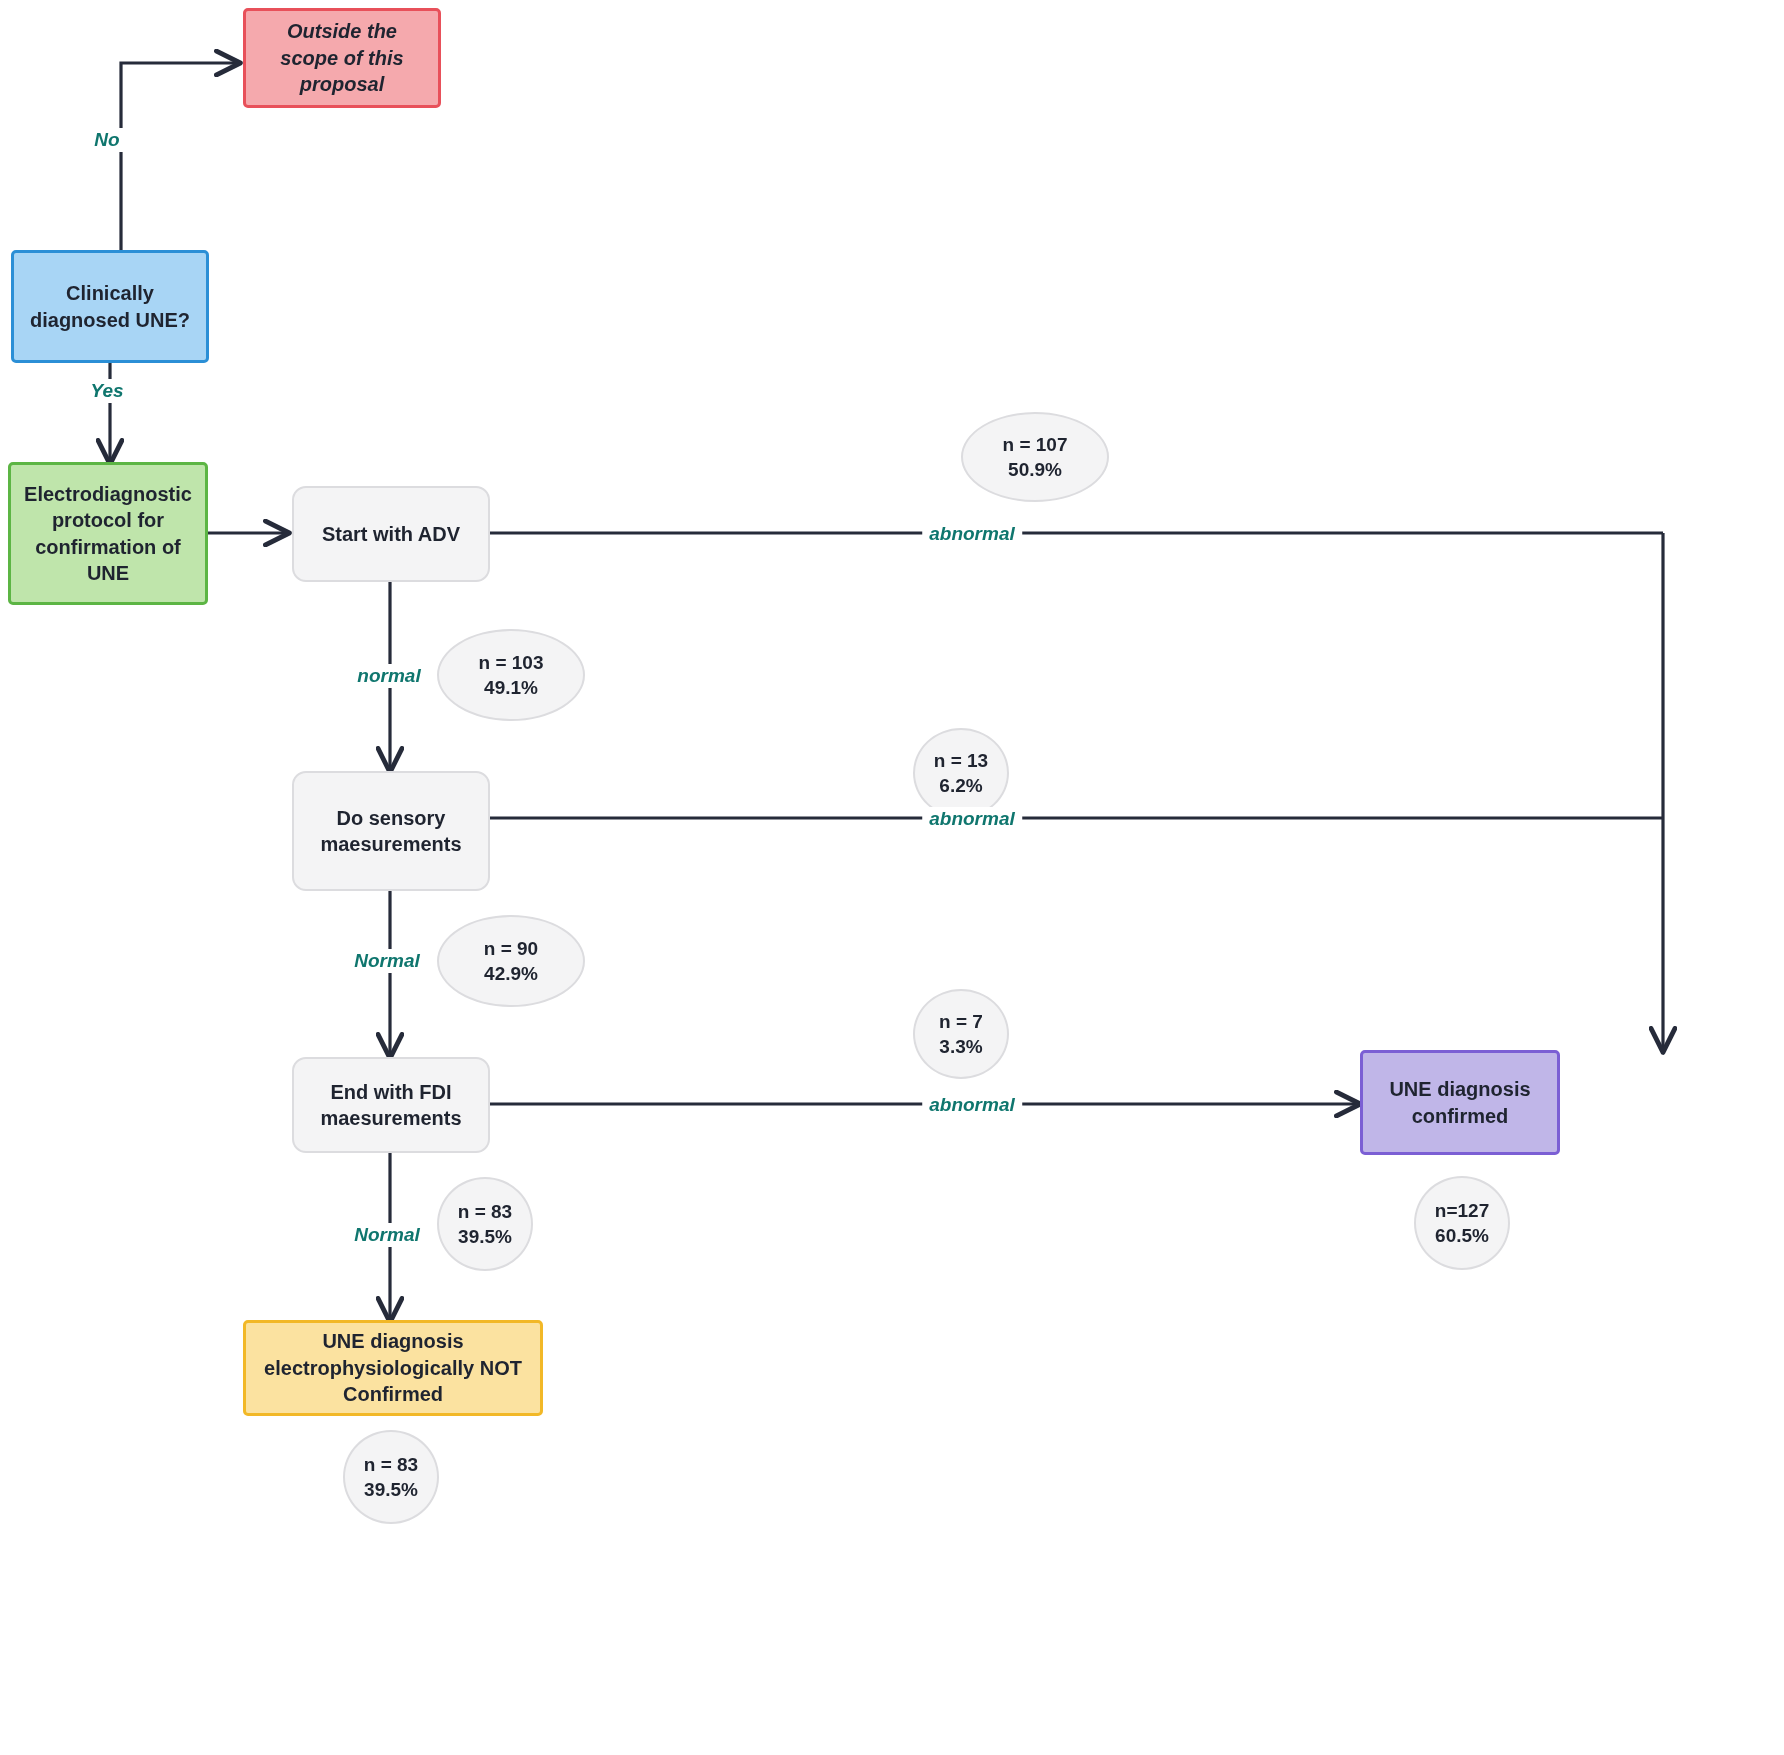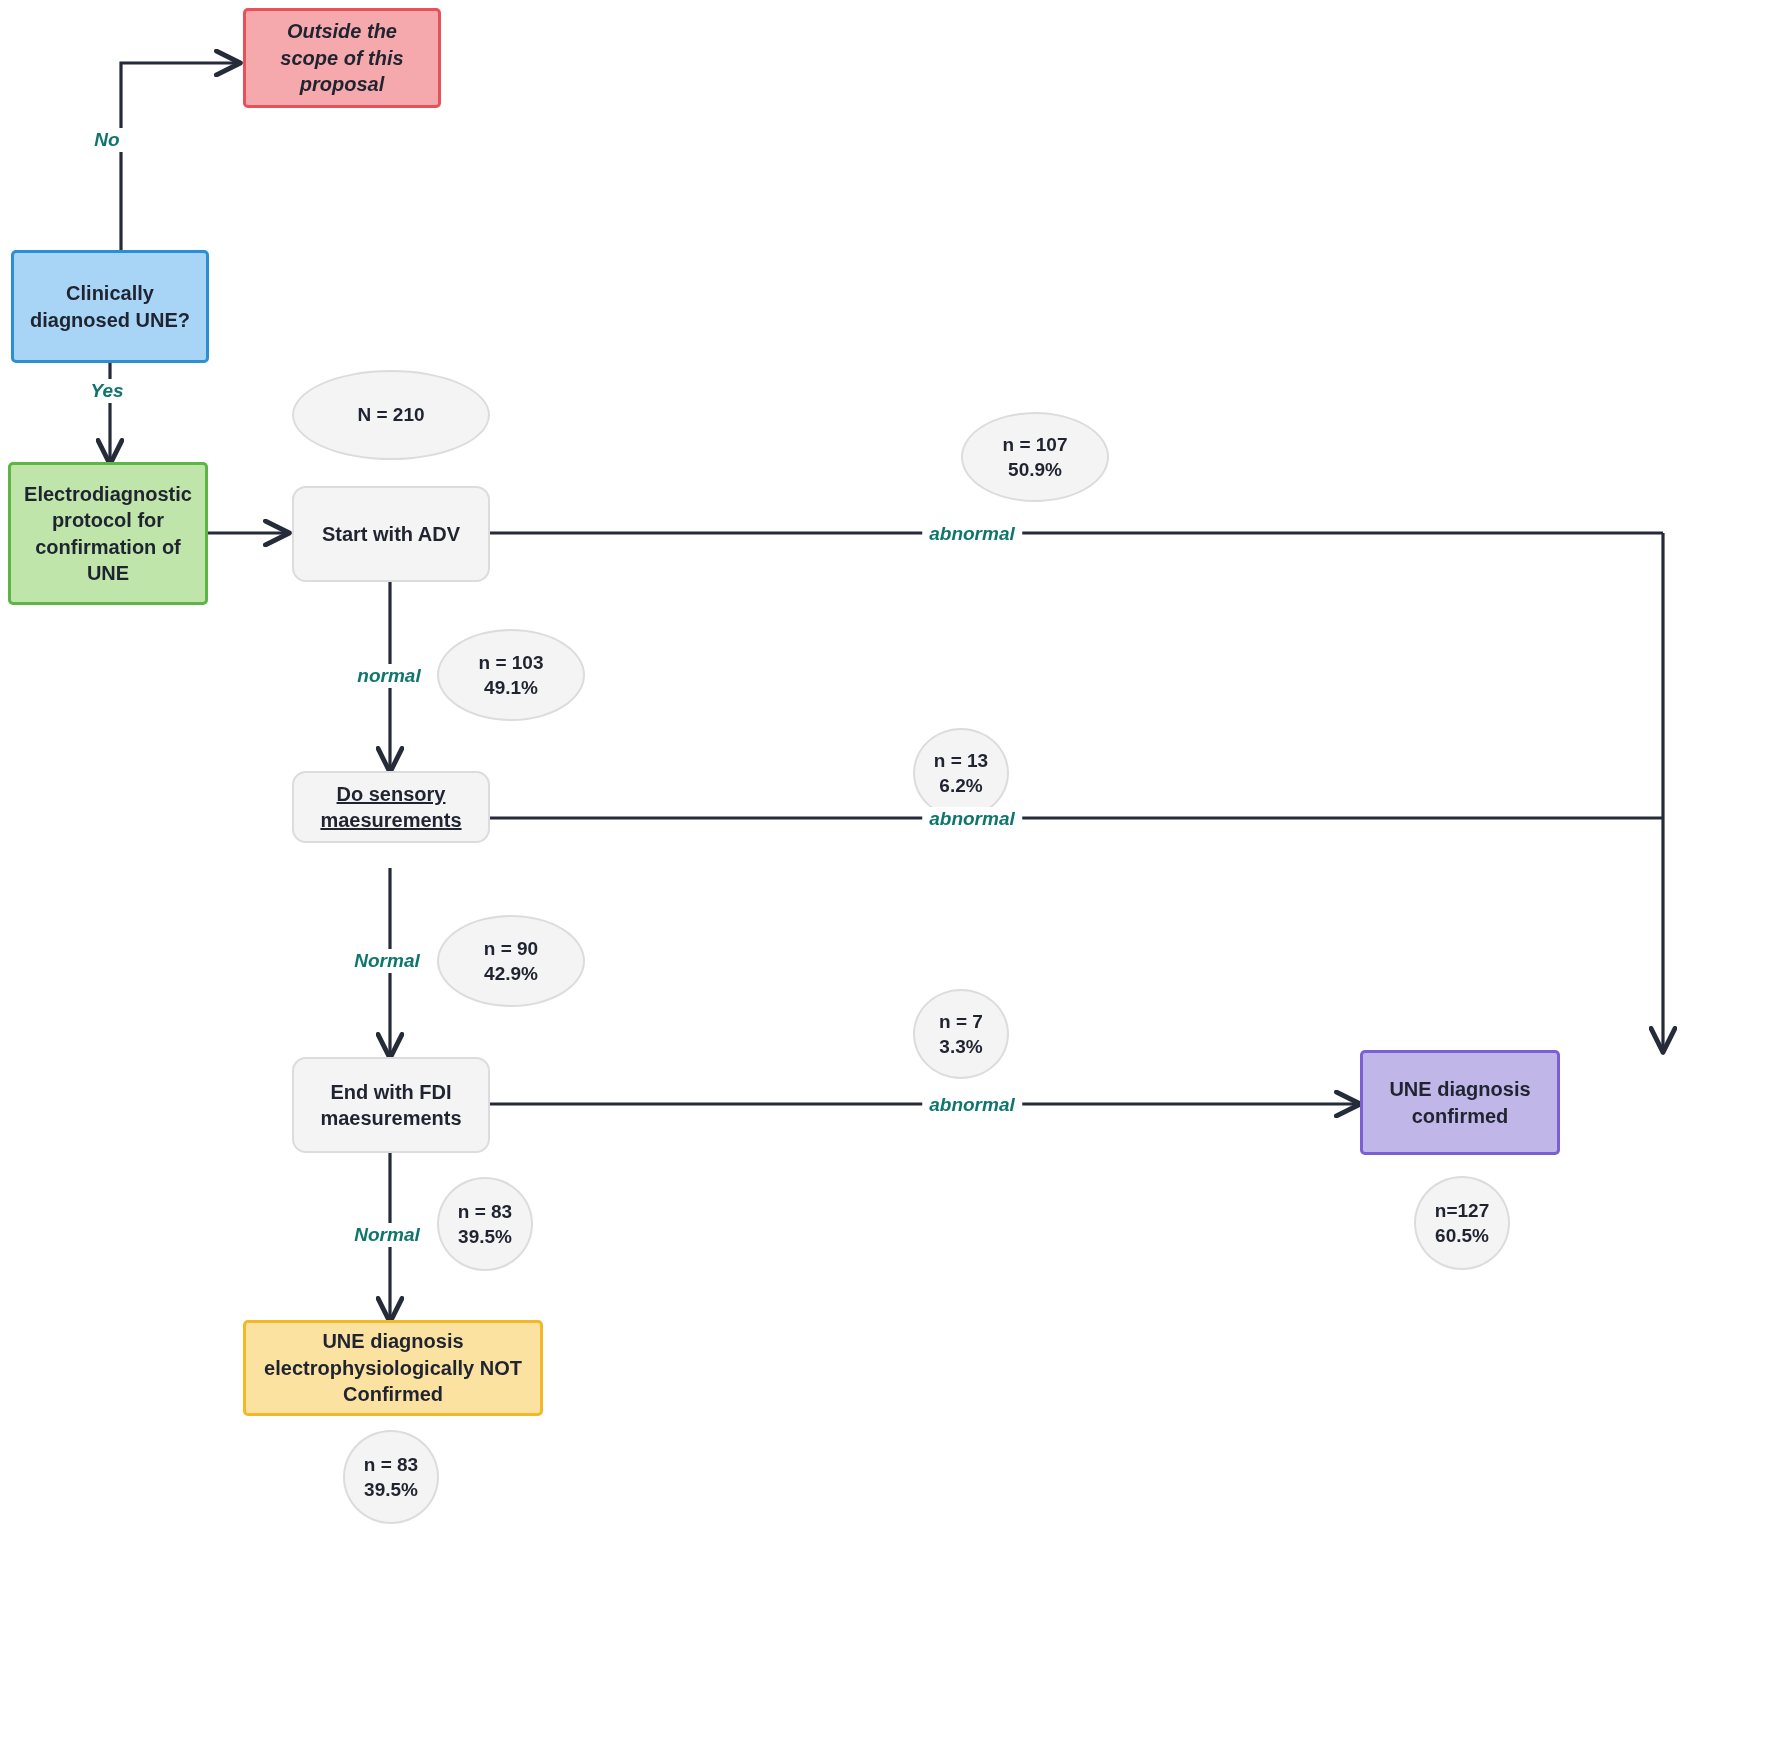--- a/index.html
+++ b/index.html
@@ -117,36 +117,35 @@
 diagnosed UNE?</div>
 
   <div class="node rect" style="left:8px; top:462px; width:200px; height:143px;
               background:#bfe5ab; border-color:#5cb544;">Electrodiagnostic
 protocol for
 confirmation of
 UNE</div>
 
   <div class="node proc" style="left:292px; top:486px; width:198px; height:96px;">Start with ADV</div>
 
-  <div class="node proc" style="left:292px; top:771px; width:198px; height:72px;text-decoration:underline;">Do sensory
+  <div class="node proc" style="left:292px; top:771px; width:198px; height:120px;">Do sensory
 maesurements</div>
 
   <div class="node proc" style="left:292px; top:1057px; width:198px; height:96px;">End with FDI
 maesurements</div>
 
   <div class="node rect" style="left:243px; top:1320px; width:300px; height:96px;
               background:#fbe2a0; border-color:#f2b827;">UNE diagnosis
 electrophysiologically  NOT
 Confirmed</div>
 
   <div class="node rect" style="left:1360px; top:1050px; width:200px; height:105px;
               background:#c0b6e8; border-color:#7b5fd4;">UNE diagnosis
 confirmed</div>
 
-  <div class="node badge" style="left:292px; top:370px; width:198px; height:90px;">N = 210</div>
 
   <div class="node badge" style="left:961px; top:412px; width:148px; height:90px;">n = 107
 50.9%</div>
 
   <div class="node badge" style="left:437px; top:629px; width:148px; height:92px;">n = 103
 49.1%</div>
 
   <div class="node badge" style="left:913px; top:728px; width:96px; height:90px;">n = 13
 6.2%</div>
 

